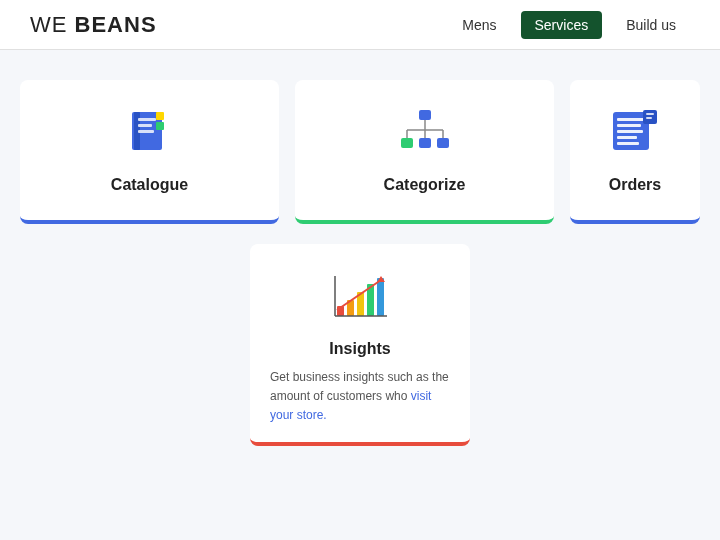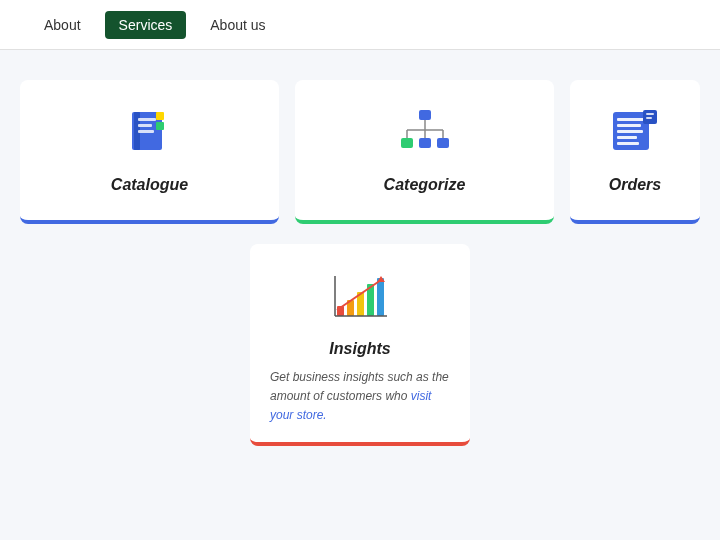--- a/index.html
+++ b/index.html
@@ -64,21 +64,20 @@
       border-radius: 8px;
       padding: 24px 20px 16px;
       flex: 1;
       min-width: 0;
       display: flex;
       flex-direction: column;
       align-items: center;
       text-align: center;
       position: relative;
       border-bottom: 4px solid transparent;
-      font-style: italic;
     }
     .card-catalogue { border-bottom-color: #4169e1; }
     .card-categorize { border-bottom-color: #2ecc71; }
     .card-orders { border-bottom-color: #4169e1; }
 
     .card-icon {
       width: 60px;
       height: 60px;
       margin-bottom: 12px;
       display: flex;
@@ -113,24 +112,27 @@
       width: 220px;
     }
 
     
     svg { display: block; }
   </style>
 </head>
 <body>
 
 <header>
+  <div class="logo">
+    <span>WE </span><strong>BEANS</strong>
+  </div>
   <nav>
-    <a class="nav-link">About</a>
+    <a class="nav-link">Mens</a>
     <a class="nav-link active">Services</a>
-    <a class="nav-link">About us</a>
+    <a class="nav-link">Build us</a>
   </nav>
 </header>
 
 <main>
   <div class="cards-row">
 
     <div class="card card-catalogue">
       <div class="card-icon">
         <svg width="52" height="52" viewBox="0 0 52 52">
 

